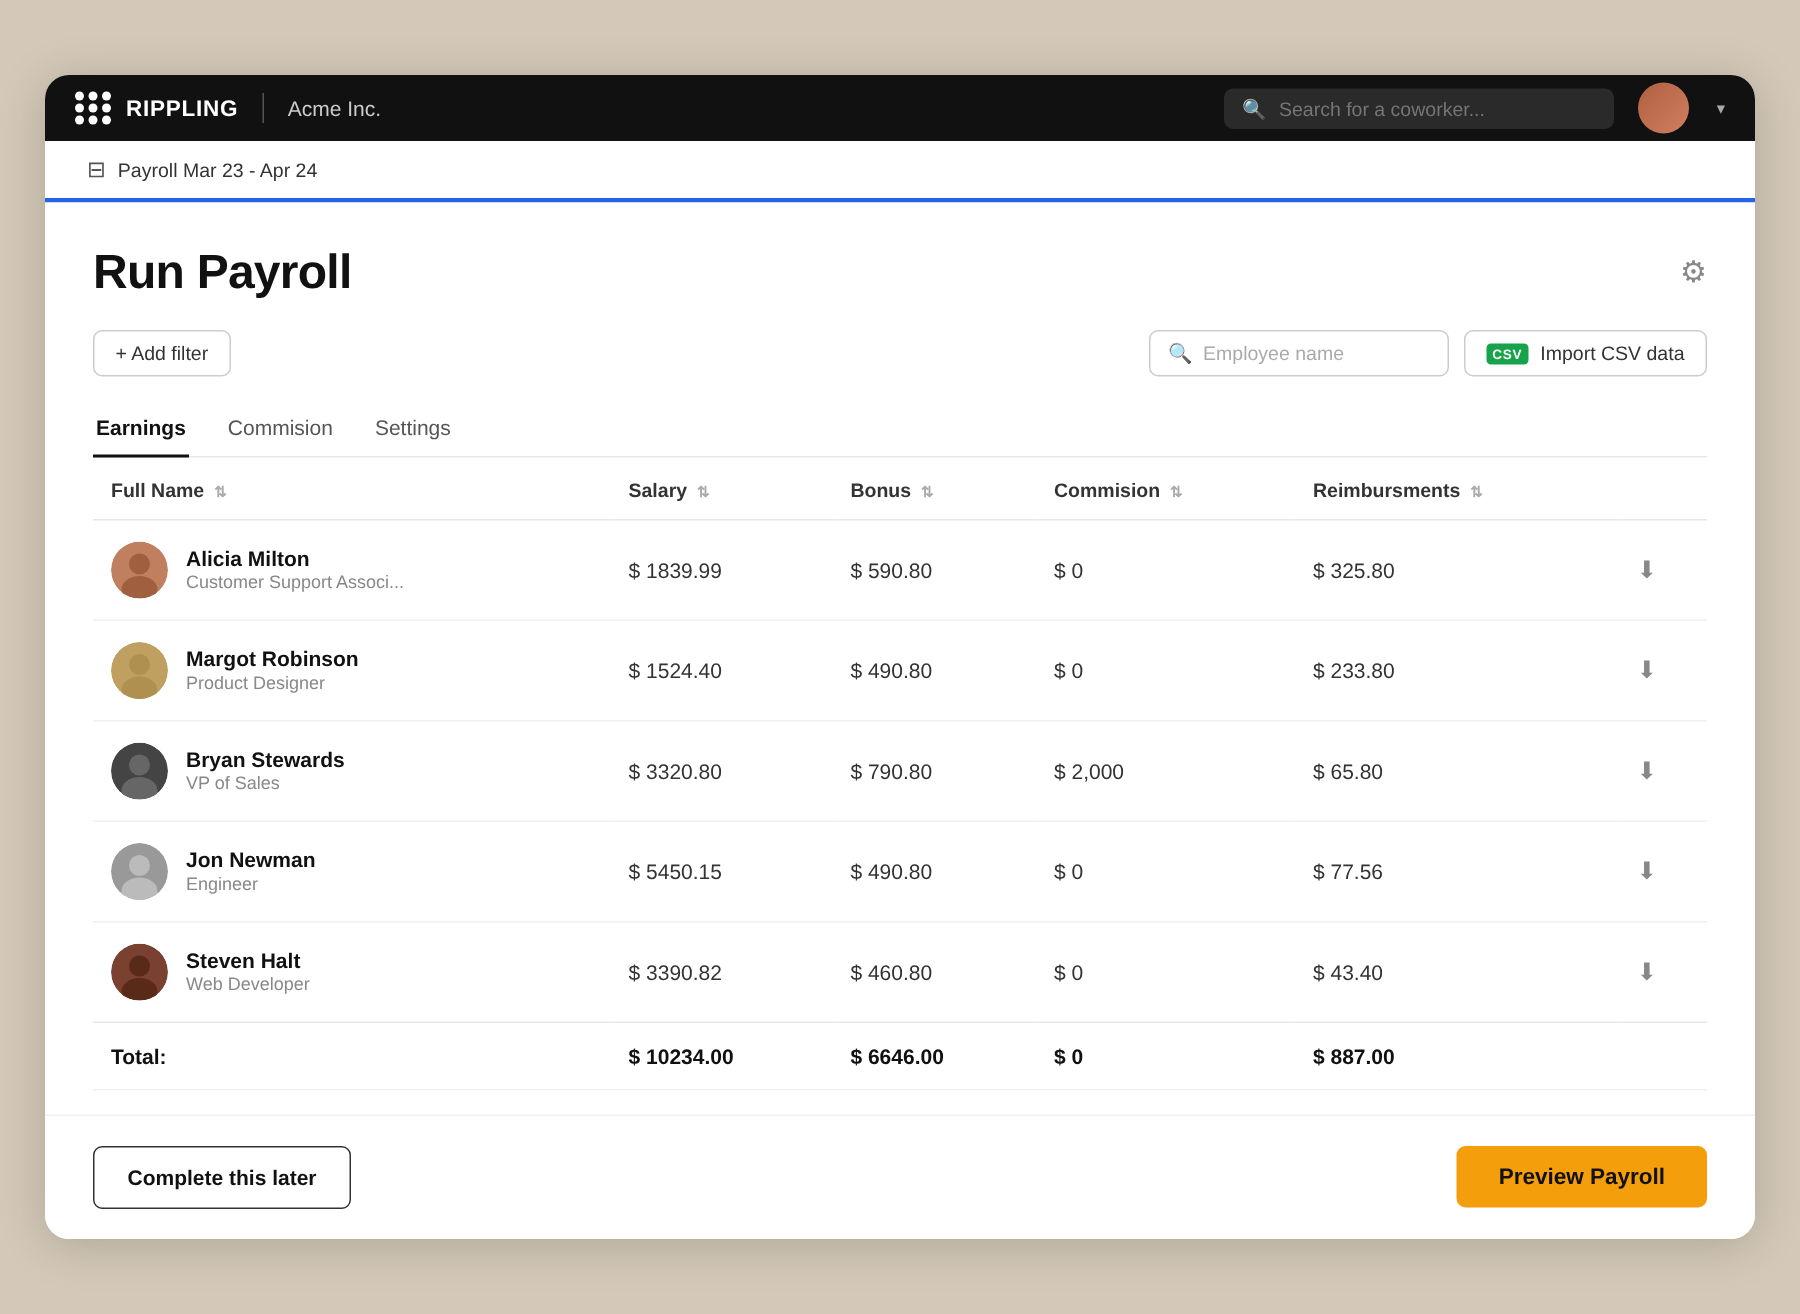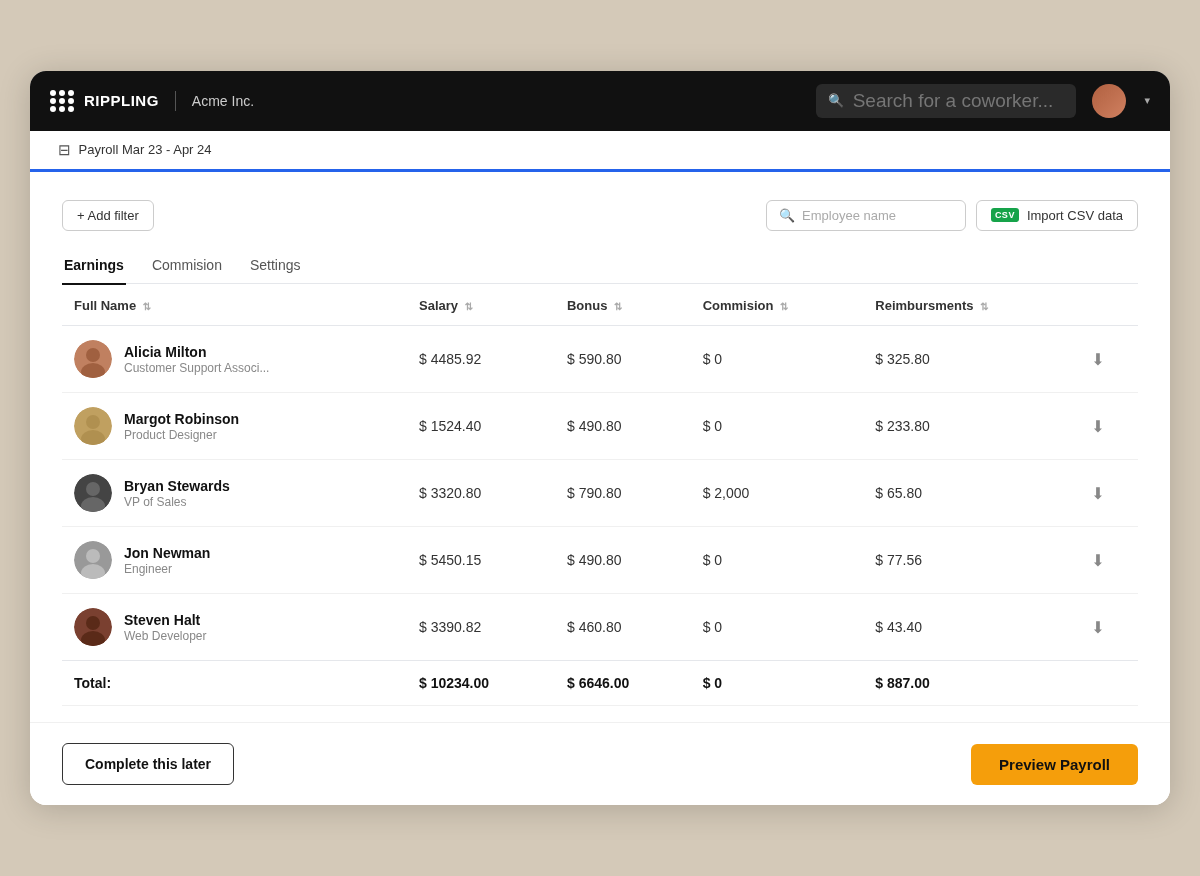--- a/index.html
+++ b/index.html
@@ -17,21 +17,21 @@
       border-radius: 16px;
       overflow: hidden;
       box-shadow: 0 4px 32px rgba(0,0,0,0.18);
     }
     
     .topnav {
       background: #111;
       display: flex;
       align-items: center;
       padding: 0 20px;
-      height: 60px;
+      height: 44px;
       gap: 16px;
     }
     .topnav-logo {
       display: flex;
       align-items: center;
       gap: 10px;
       color: #fff;
       font-weight: 700;
       font-size: 15px;
       letter-spacing: 0.5px;
@@ -72,21 +72,21 @@
     }
     .search-icon-nav {
       color: #888;
       font-size: 13px;
     }
     .search-bar input {
       background: transparent;
       border: none;
       outline: none;
       color: #e5e5e5;
-      font-size: 19px;
+      font-size: 13px;
       width: 100%;
     }
     .avatar-nav-img {
       width: 34px;
       height: 34px;
       border-radius: 50%;
       background: linear-gradient(135deg, #b06040, #d08060);
     }
     .chevron-nav { color: #aaa; font-size: 11px; margin-left: 2px; }
 
@@ -328,20 +328,24 @@
     <span class="chevron-nav">▾</span>
   </div>
 
   <div class="breadcrumb-bar">
     <span class="breadcrumb-icon">⊟</span>
     <span class="breadcrumb-text">Payroll Mar 23 - Apr 24</span>
   </div>
 
   <div class="main-content">
 
+    <div class="main-header">
+      <h1 class="page-title">Run Payroll</h1>
+      <span class="settings-icon">⚙</span>
+    </div>
 
     <div class="toolbar">
       <button class="add-filter-btn">+ Add filter</button>
       <div class="toolbar-right">
         <div class="employee-search">
           <span style="color:#aaa;font-size:13px;">🔍</span>
           <input type="text" placeholder="Employee name" style="">
         </div>
         <button class="import-csv-btn">
           <span class="csv-badge">CSV</span>
@@ -378,21 +382,21 @@
             <ellipse cx="19" cy="15" rx="7" ry="7" fill="#a06040"></ellipse>
             <ellipse cx="19" cy="32" rx="12" ry="9" fill="#a06040"></ellipse>
           </svg>
         </div>
         <div class="emp-info">
           <span class="emp-name">Alicia Milton</span>
           <span class="emp-role">Customer Support Associ...</span>
         </div>
       </div>
     </td>
-    <td class="money-val">$ 4485.92</td>
+    <td class="money-val">$ 1839.99</td>
     <td class="money-val">$ 590.80</td>
     <td class="money-val">$ 0</td>
     <td class="money-val">$ 325.80</td>
     <td><span class="download-icon">⬇</span></td>
   </tr>
             <tr>
     <td>
       <div class="employee-cell">
         <div class="avatar">
           <svg viewBox="0 0 38 38" xmlns="http://www.w3.org/2000/svg">

